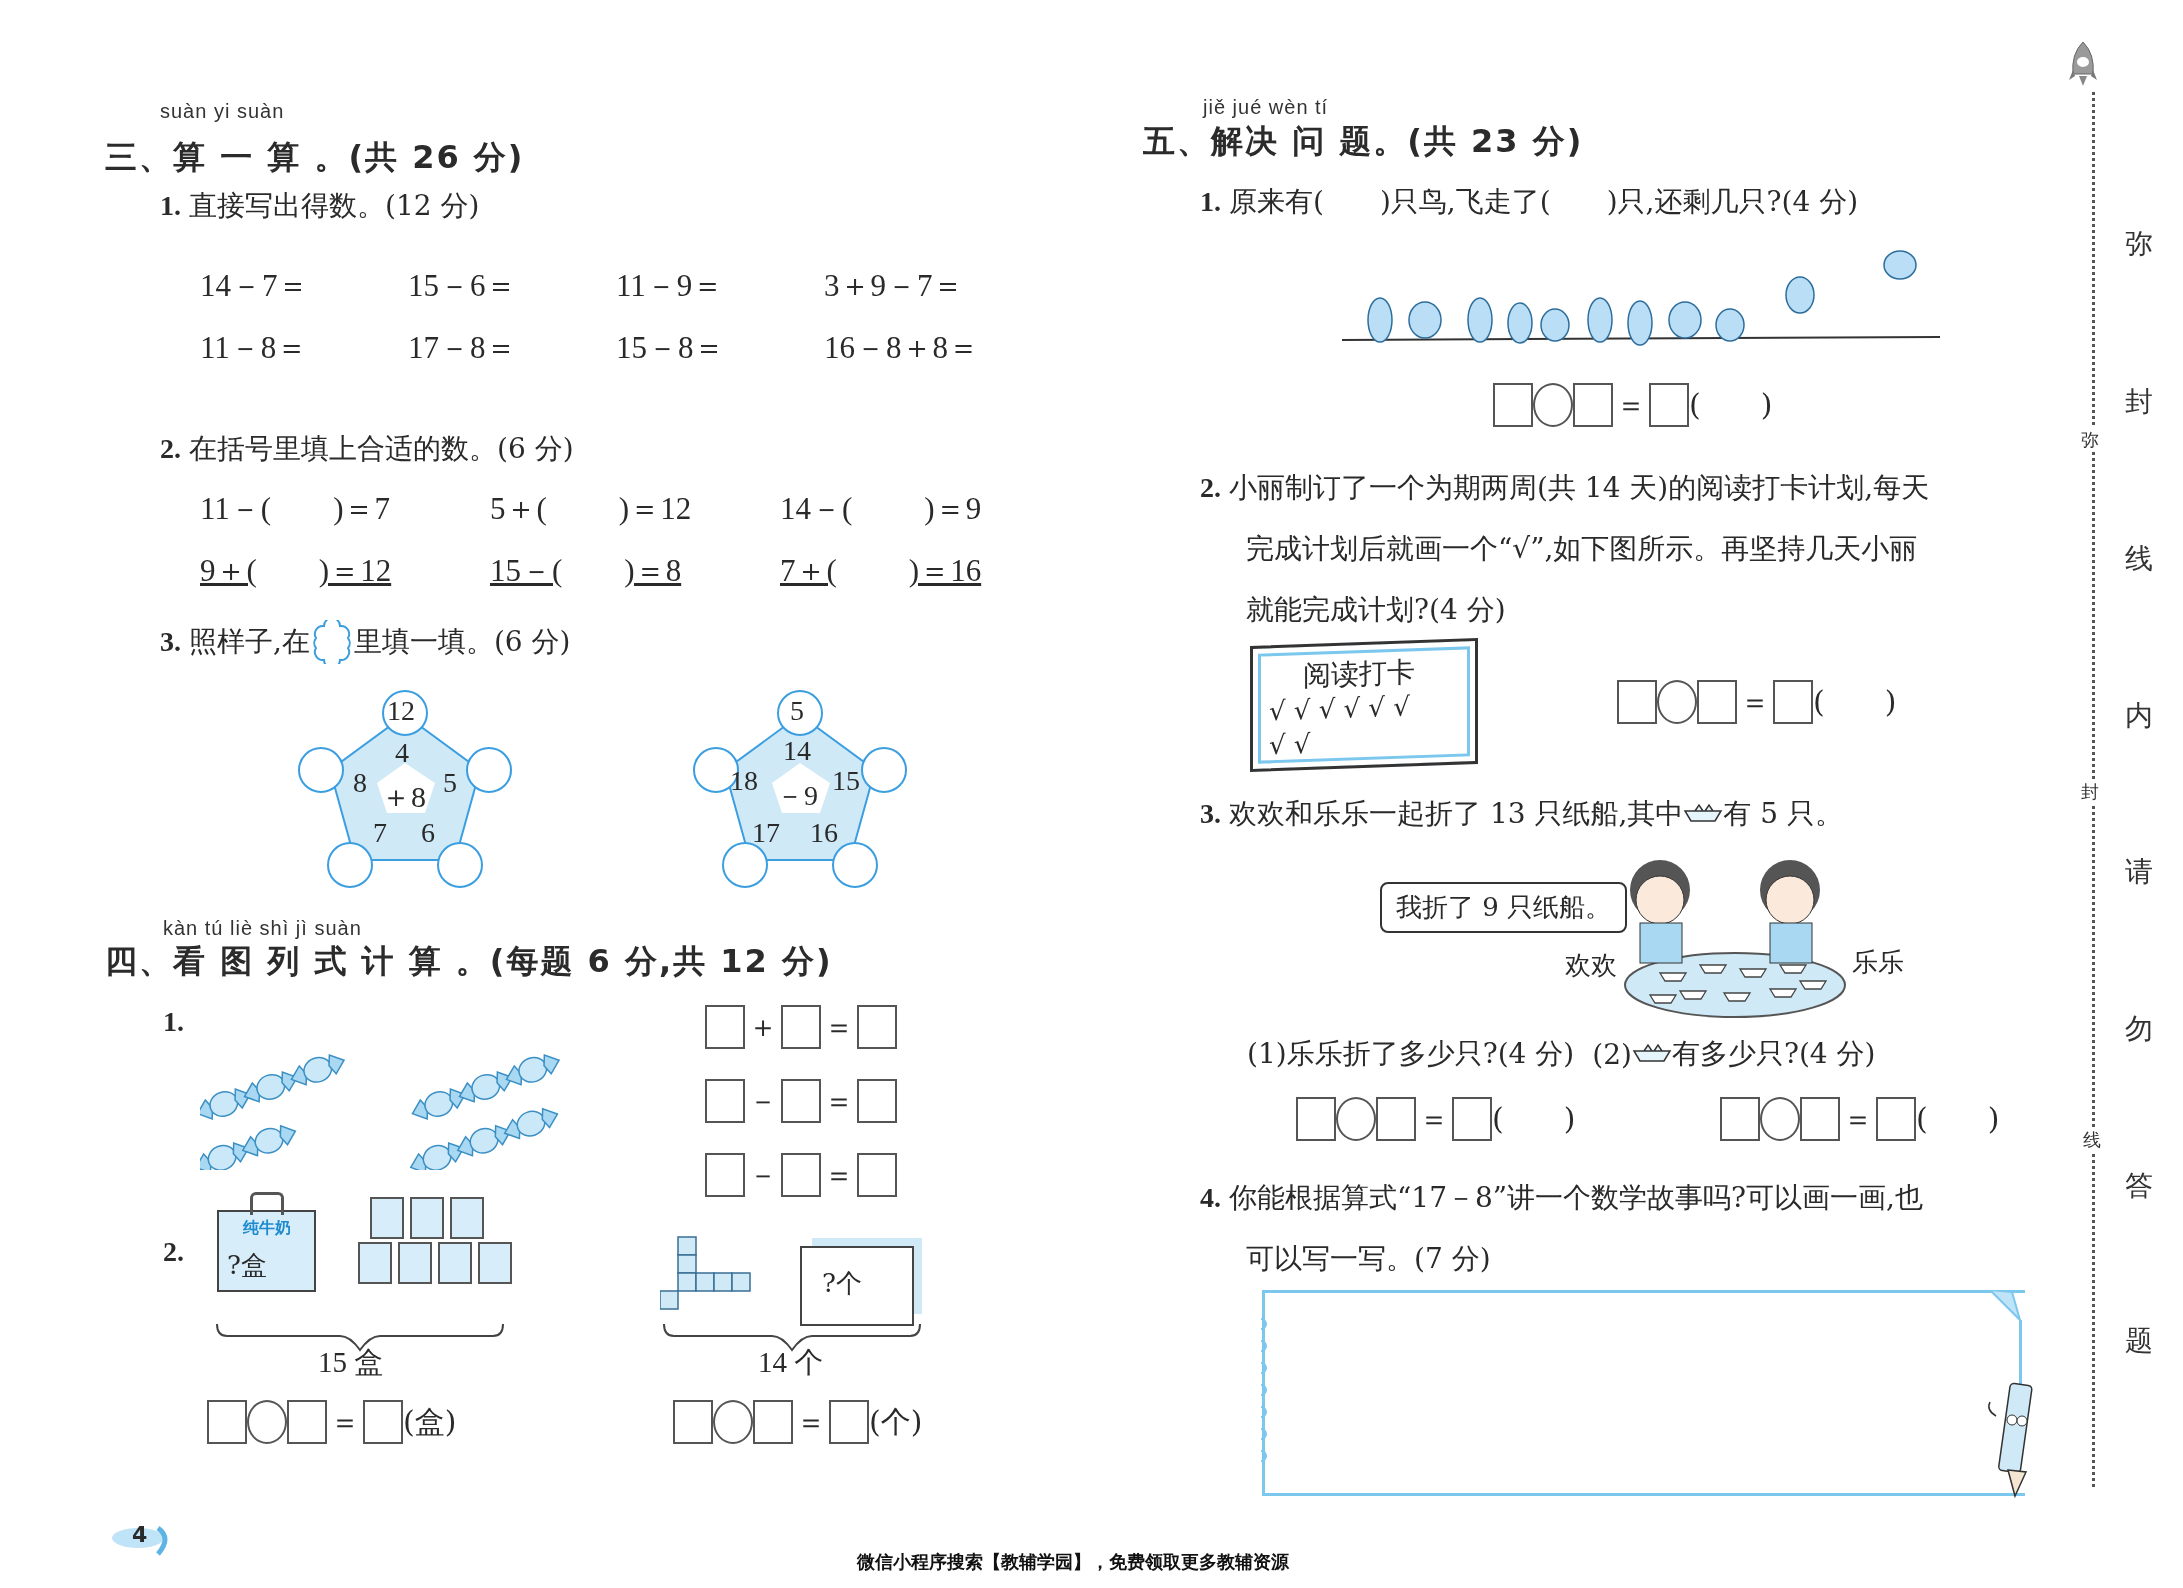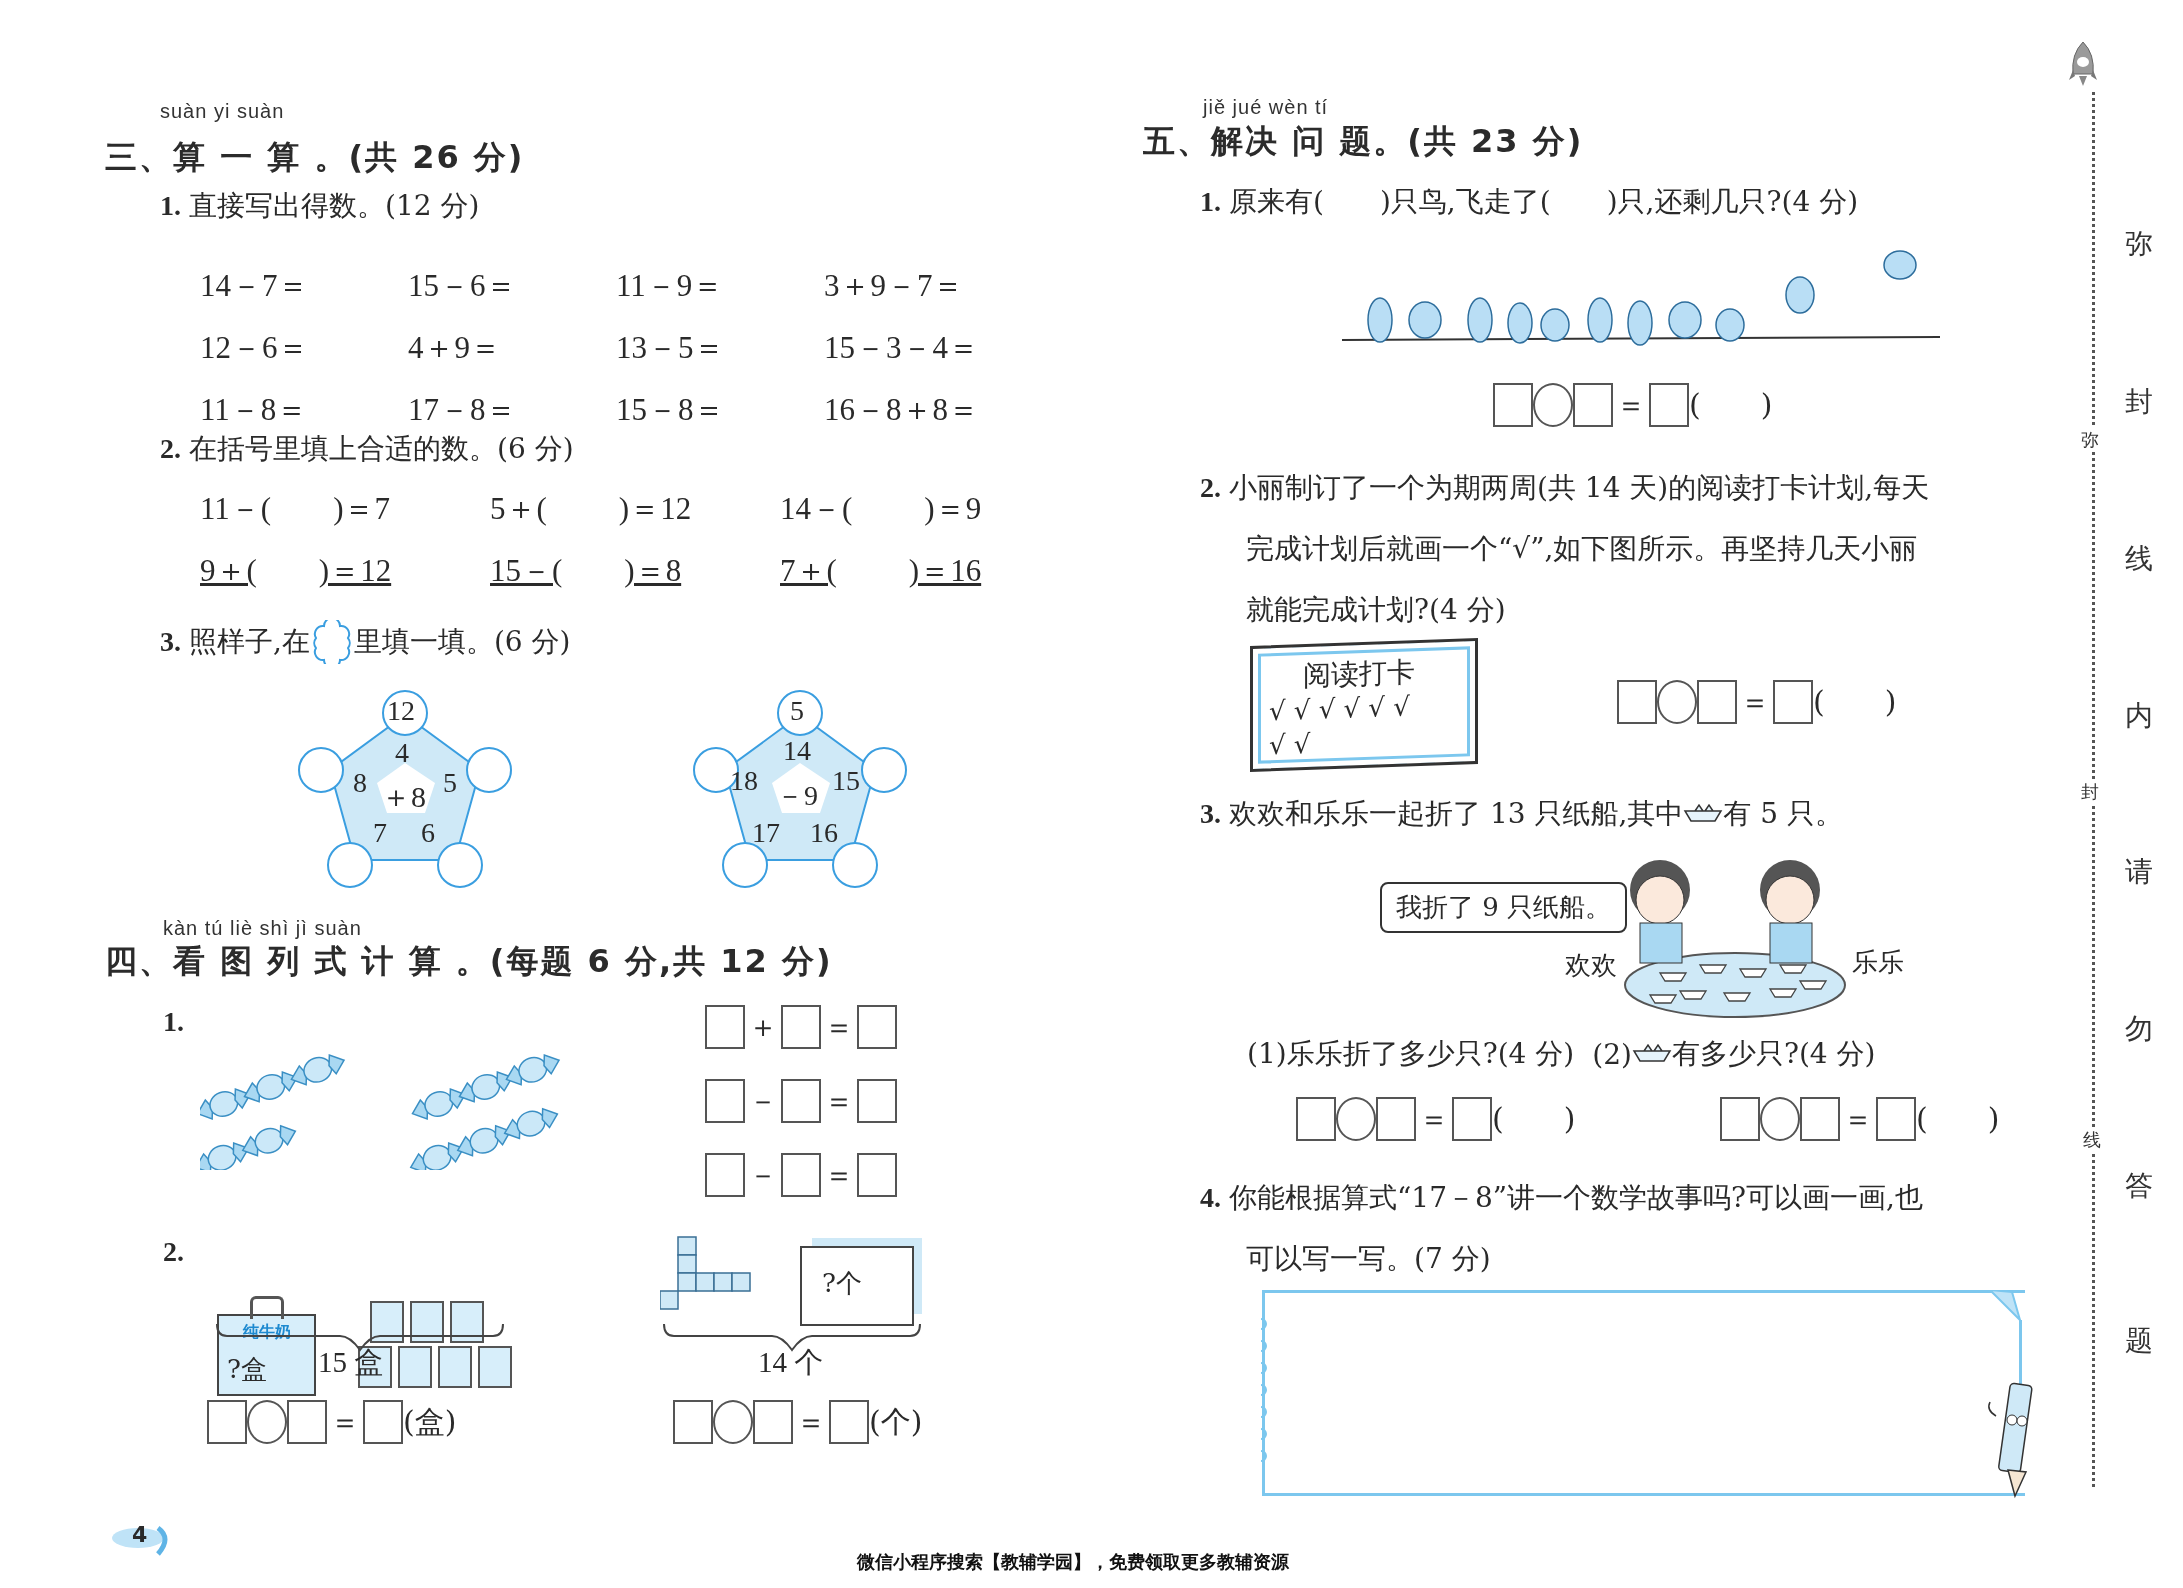--- a/index.html
+++ b/index.html
@@ -33,26 +33,20 @@
   <b>1.</b><span>直接写出得数。(12 分)</span>
 </div>
 <div class="abs" style="left:200px;top:245px;width:820px;margin-top:20px;">
   <div style="display:flex;height:62px;">
     <div class="expr" style="width:208px">14－7＝</div>
     <div class="expr" style="width:208px">15－6＝</div>
     <div class="expr" style="width:208px">11－9＝</div>
     <div class="expr">3＋9－7＝</div>
   </div>
   <div style="display:flex;height:62px;">
-    <div class="expr" style="width:208px">12－6＝</div>
-    <div class="expr" style="width:208px">4＋9＝</div>
-    <div class="expr" style="width:208px">13－5＝</div>
-    <div class="expr">15－3－4＝</div>
-  </div>
-  <div style="display:flex;height:62px;">
     <div class="expr" style="width:208px">11－8＝</div>
     <div class="expr" style="width:208px">17－8＝</div>
     <div class="expr" style="width:208px">15－8＝</div>
     <div class="expr">16－8＋8＝</div>
   </div>
 </div>
 
 <div class="abs q" style="left:160px;top:430px;">
   <b>2.</b><span>在括号里填上合适的数。(6 分)</span>
 </div>
@@ -165,21 +159,21 @@
   <div class="eqrow" style="height:74px;">
     <span class="box"></span><span class="op">－</span><span class="box"></span><span class="op">＝</span><span class="box"></span>
   </div>
   <div class="eqrow" style="height:74px;">
     <span class="box"></span><span class="op">－</span><span class="box"></span><span class="op">＝</span><span class="box"></span>
   </div>
 </div>
 
 <div class="abs q" style="left:163px;top:1235px;"><b>2.</b></div>
 
-<div class="abs" style="left:212px;top:1296px;width:290px;height:110px;">
+<div class="abs" style="left:212px;top:1192px;width:290px;height:110px;">
   <div class="abs" style="left:5px;top:18px;width:95px;height:78px;background:#d7eefa;border:2px solid #444;">
     <div class="abs" style="left:24px;top:6px;font-size:16px;color:#1e8ad0;font-weight:bold;white-space:nowrap;"></div>
     <div class="abs" style="left:24px;top:6px;font-size:16px;color:#1e8ad0;font-weight:bold;white-space:nowrap;">纯牛奶</div>
     <div class="abs" style="left:8px;top:36px;font-size:26px;white-space:nowrap;">?盒</div>
   </div>
   <div class="abs" style="left:38px;top:0;width:28px;height:20px;border:3px solid #555;border-bottom:none;border-radius:6px 6px 0 0;"></div>
   <div class="abs" style="left:158px;top:5px;display:flex;gap:6px;">
     <div style="width:30px;height:38px;background:#d7eefa;border:2px solid #555;"></div>
     <div style="width:30px;height:38px;background:#d7eefa;border:2px solid #555;"></div>
     <div style="width:30px;height:38px;background:#d7eefa;border:2px solid #555;"></div>

